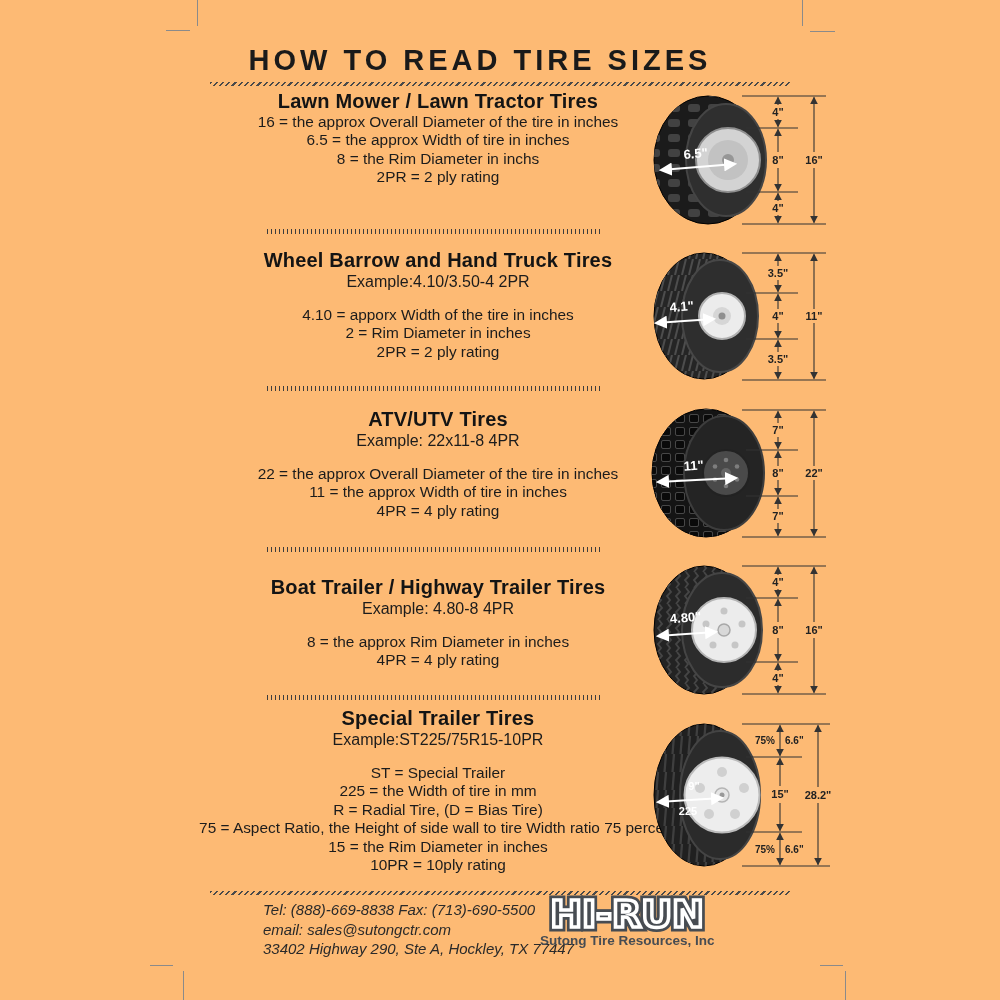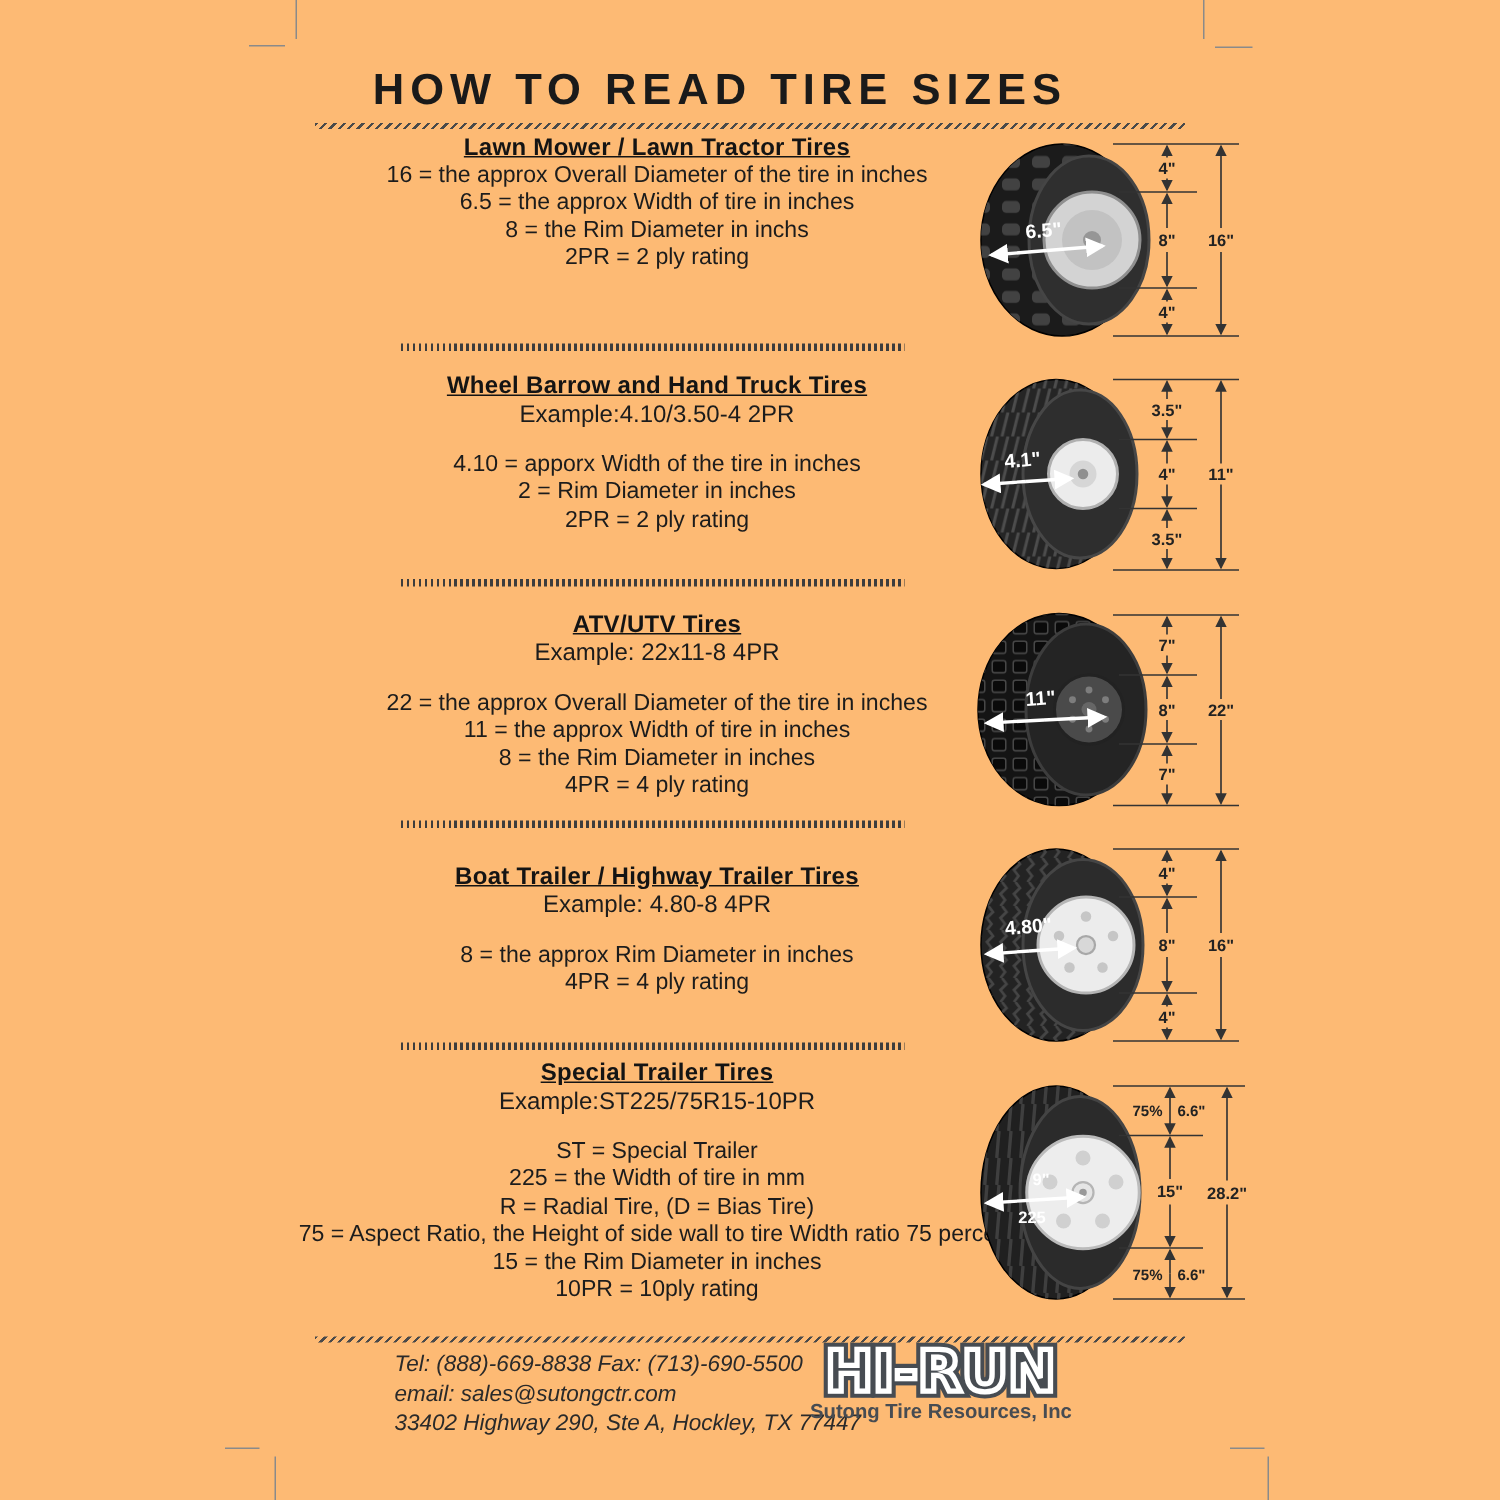--- a/index.html
+++ b/index.html
@@ -11,21 +11,21 @@
   #title{position:absolute;top:44px;left:190px;width:580px;text-align:center;
          font-size:29px;font-weight:800;letter-spacing:4px;color:#1a1a1a;white-space:nowrap;}
   
   .rule-wide{position:absolute;left:210px;width:580px;height:4px;
              background:repeating-linear-gradient(135deg,#4a4a4a 0 1.6px,transparent 1.6px 4.4px);}
   .rule-sec{position:absolute;left:267px;width:336px;height:5px;
             background:repeating-linear-gradient(90deg,#3d3d3d 0 1.4px,transparent 1.4px 4px);}
   
   .sec{position:absolute;left:0;width:1000px;}
   .txt{position:absolute;left:188px;width:500px;text-align:center;}
-  .sec h2{margin:0;font-size:16px;font-weight:700;letter-spacing:0.2px;color:#141414;text-decoration:underline;}
+  .sec h2{margin:0;font-size:20px;font-weight:700;letter-spacing:0.2px;color:#141414;}
   .example{font-size:16px;margin:1px 0 15px 0;color:#1c1c1c;}
   .ln{font-size:15.4px;line-height:18.4px;white-space:nowrap;color:#1c1c1c;}
   .diag{position:absolute;left:646px;}
   svg text{font-family:"Liberation Sans",sans-serif;}
   .dim line{stroke:#333;stroke-width:1.1;}
   .dimtxt{font-size:11px;font-weight:700;fill:#222;}
   .dimtxt-sm{font-size:10px;font-weight:700;fill:#222;}
   .wlab{font-size:13px;font-weight:700;fill:#ffffff;}
   .wlab-sm{font-size:11px;font-weight:700;fill:#ffffff;}
   
@@ -166,21 +166,20 @@
     </svg>
   </div>
   <div class="rule-sec" style="top:386px;"></div>
 
   <div class="sec" style="top:408px;">
     <div class="txt">
       <h2>ATV/UTV Tires</h2>
       <div class="example">Example: 22x11-8 4PR</div>
       <div class="ln">22 =  the approx Overall Diameter of the tire in inches</div>
       <div class="ln">11 =  the approx Width of tire in inches</div>
-      <div class="ln">8 = the Rim Diameter in inches</div>
       <div class="ln">4PR = 4 ply rating</div>
     </div>
     <svg class="diag" style="top:-8px;" width="230" height="150" viewBox="0 0 230 150">
       <defs>
         <marker id="ad3" markerWidth="7" markerHeight="7" refX="6" refY="3.5" orient="auto">
             <path d="M0,0 L7,3.5 L0,7 Z" fill="#333"></path>
           </marker>
         <marker id="aw3" markerWidth="6" markerHeight="6" refX="5" refY="3" orient="auto">
             <path d="M0,0 L6,3 L0,6 Z" fill="#fff"></path>
           </marker>

